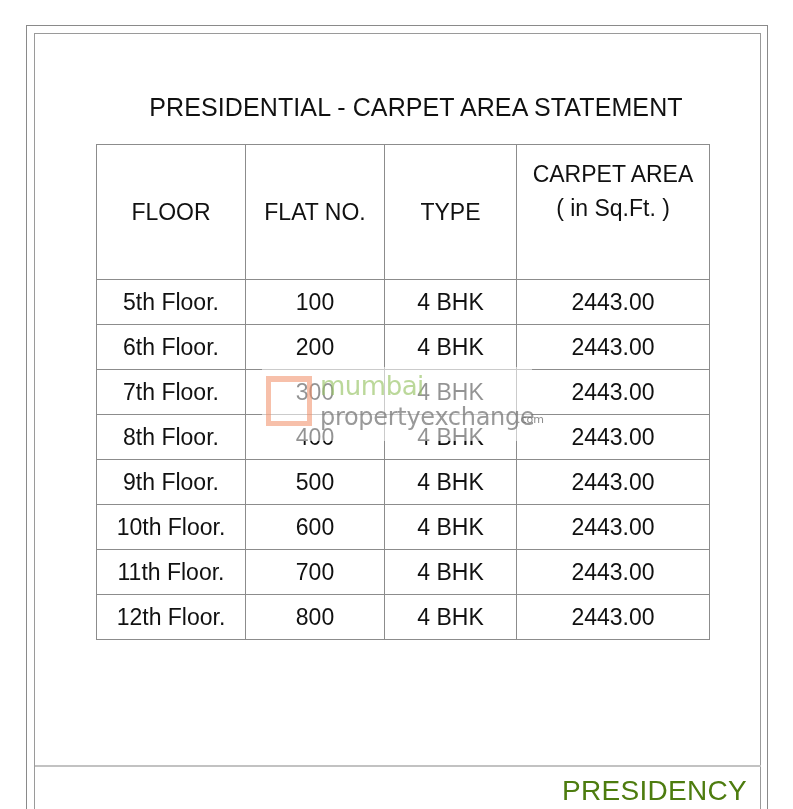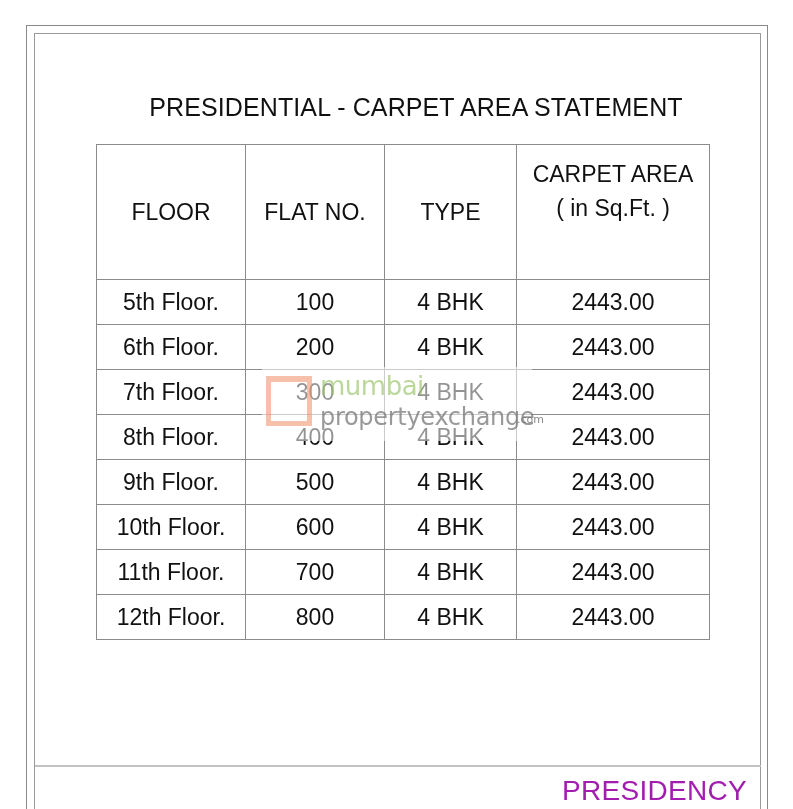--- a/index.html
+++ b/index.html
@@ -13,21 +13,21 @@
              font-size: 25px; letter-spacing: 0.1px; color: #111; }
     table.area-table { position: absolute; left: 96px; top: 144px; border-collapse: collapse;
                        font-size: 23px; color: #111; }
     table.area-table td, table.area-table th {
       border: 1.5px solid #8c8c8c; text-align: center; font-weight: normal; padding: 0; }
     table.area-table th { height: 122px; vertical-align: middle; }
     table.area-table th.col-area { vertical-align: top; padding-top: 12px; line-height: 34px; }
     table.area-table td { height: 44px; }
     .c1 { width: 148px; } .c2 { width: 138px; } .c3 { width: 131px; margin-left: 22px; } .c4 { width: 192px; margin-left: 44px; }
     .footer-divider { position: absolute; left: 35px; top: 765px; width: 726px; height: 2px; background: #c2c2c2; }
-    .footer-brand { position: absolute; right: 46px; top: 775px; font-size: 28px; color: #a21caf; letter-spacing: 0.3px; }
+    .footer-brand { position: absolute; right: 46px; top: 775px; font-size: 28px; color: #4d7c0f; letter-spacing: 0.3px; }
     .watermark { position: absolute; left: 262px; top: 367px; width: 270px; height: 74px;
                  background: rgba(255,255,255,0.55); }
     .wm-square { position: absolute; left: 4px; top: 9px; width: 46px; height: 50px;
                  border: 5px solid rgba(240,140,100,0.55); border-top-width: 6px; box-sizing: border-box; }
     .wm-mumbai { position: absolute; left: 58px; top: 4px; font-size: 26px; color: rgba(150,195,100,0.65);
                  font-family: "DejaVu Sans", sans-serif; letter-spacing: -0.5px; }
     .wm-exchange { position: absolute; left: 58px; top: 36px; font-size: 24px; color: rgba(110,110,110,0.7);
                    font-family: "DejaVu Sans", sans-serif; letter-spacing: -0.3px; }
     .wm-com { position: absolute; left: 255px; top: 46px; font-size: 11px; color: rgba(110,110,110,0.8);
               font-family: "DejaVu Sans", sans-serif; }

